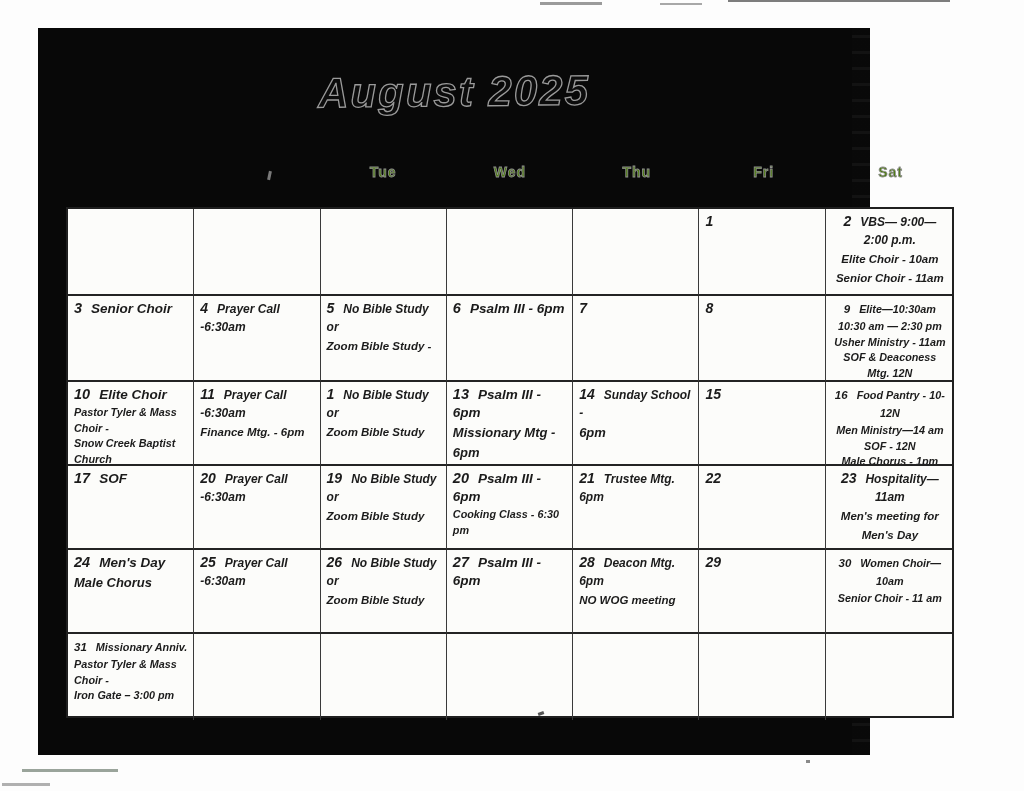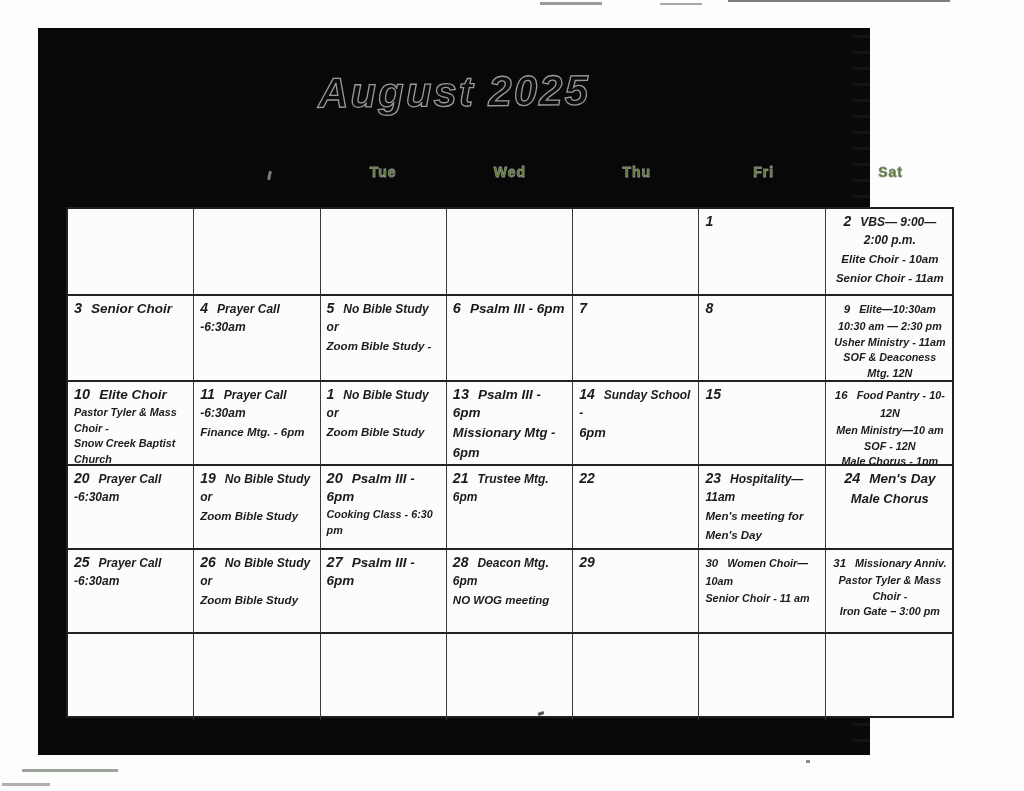--- a/index.html
+++ b/index.html
@@ -166,23 +166,26 @@
         </div>
         <div class="cell sz-m">
           <div class="headline"><span class="num">14</span><span class="head">Sunday School  -</span></div>
           <div class="line body-l">6pm</div>
         </div>
         <div class="cell sz-m">
           <div class="headline"><span class="num">15</span></div>
         </div>
         <div class="cell sz-s">
           <div class="headline"><span class="num">16</span><span class="head">Food Pantry  - 10-12N</span></div>
-          <div class="line">Men Ministry—10 am</div>
+          <div class="line">Men Ministry—14 am</div>
           <div class="line">SOF -  12N</div>
           <div class="line">Male Chorus  - 1pm</div>
+        </div>
+        <div class="cell sz-l">
+          <div class="headline"><span class="num">17</span><span class="head">SOF</span></div>
         </div>
         <div class="cell sz-m">
           <div class="headline"><span class="num">20</span><span class="head">Prayer Call -6:30am</span></div>
         </div>
         <div class="cell sz-m">
           <div class="headline"><span class="num">19</span><span class="head">No   Bible Study or</span></div>
           <div class="line">Zoom Bible Study</div>
         </div>
         <div class="cell sz-l">
           <div class="headline"><span class="num">20</span><span class="head">Psalm III  - 6pm</span></div>

